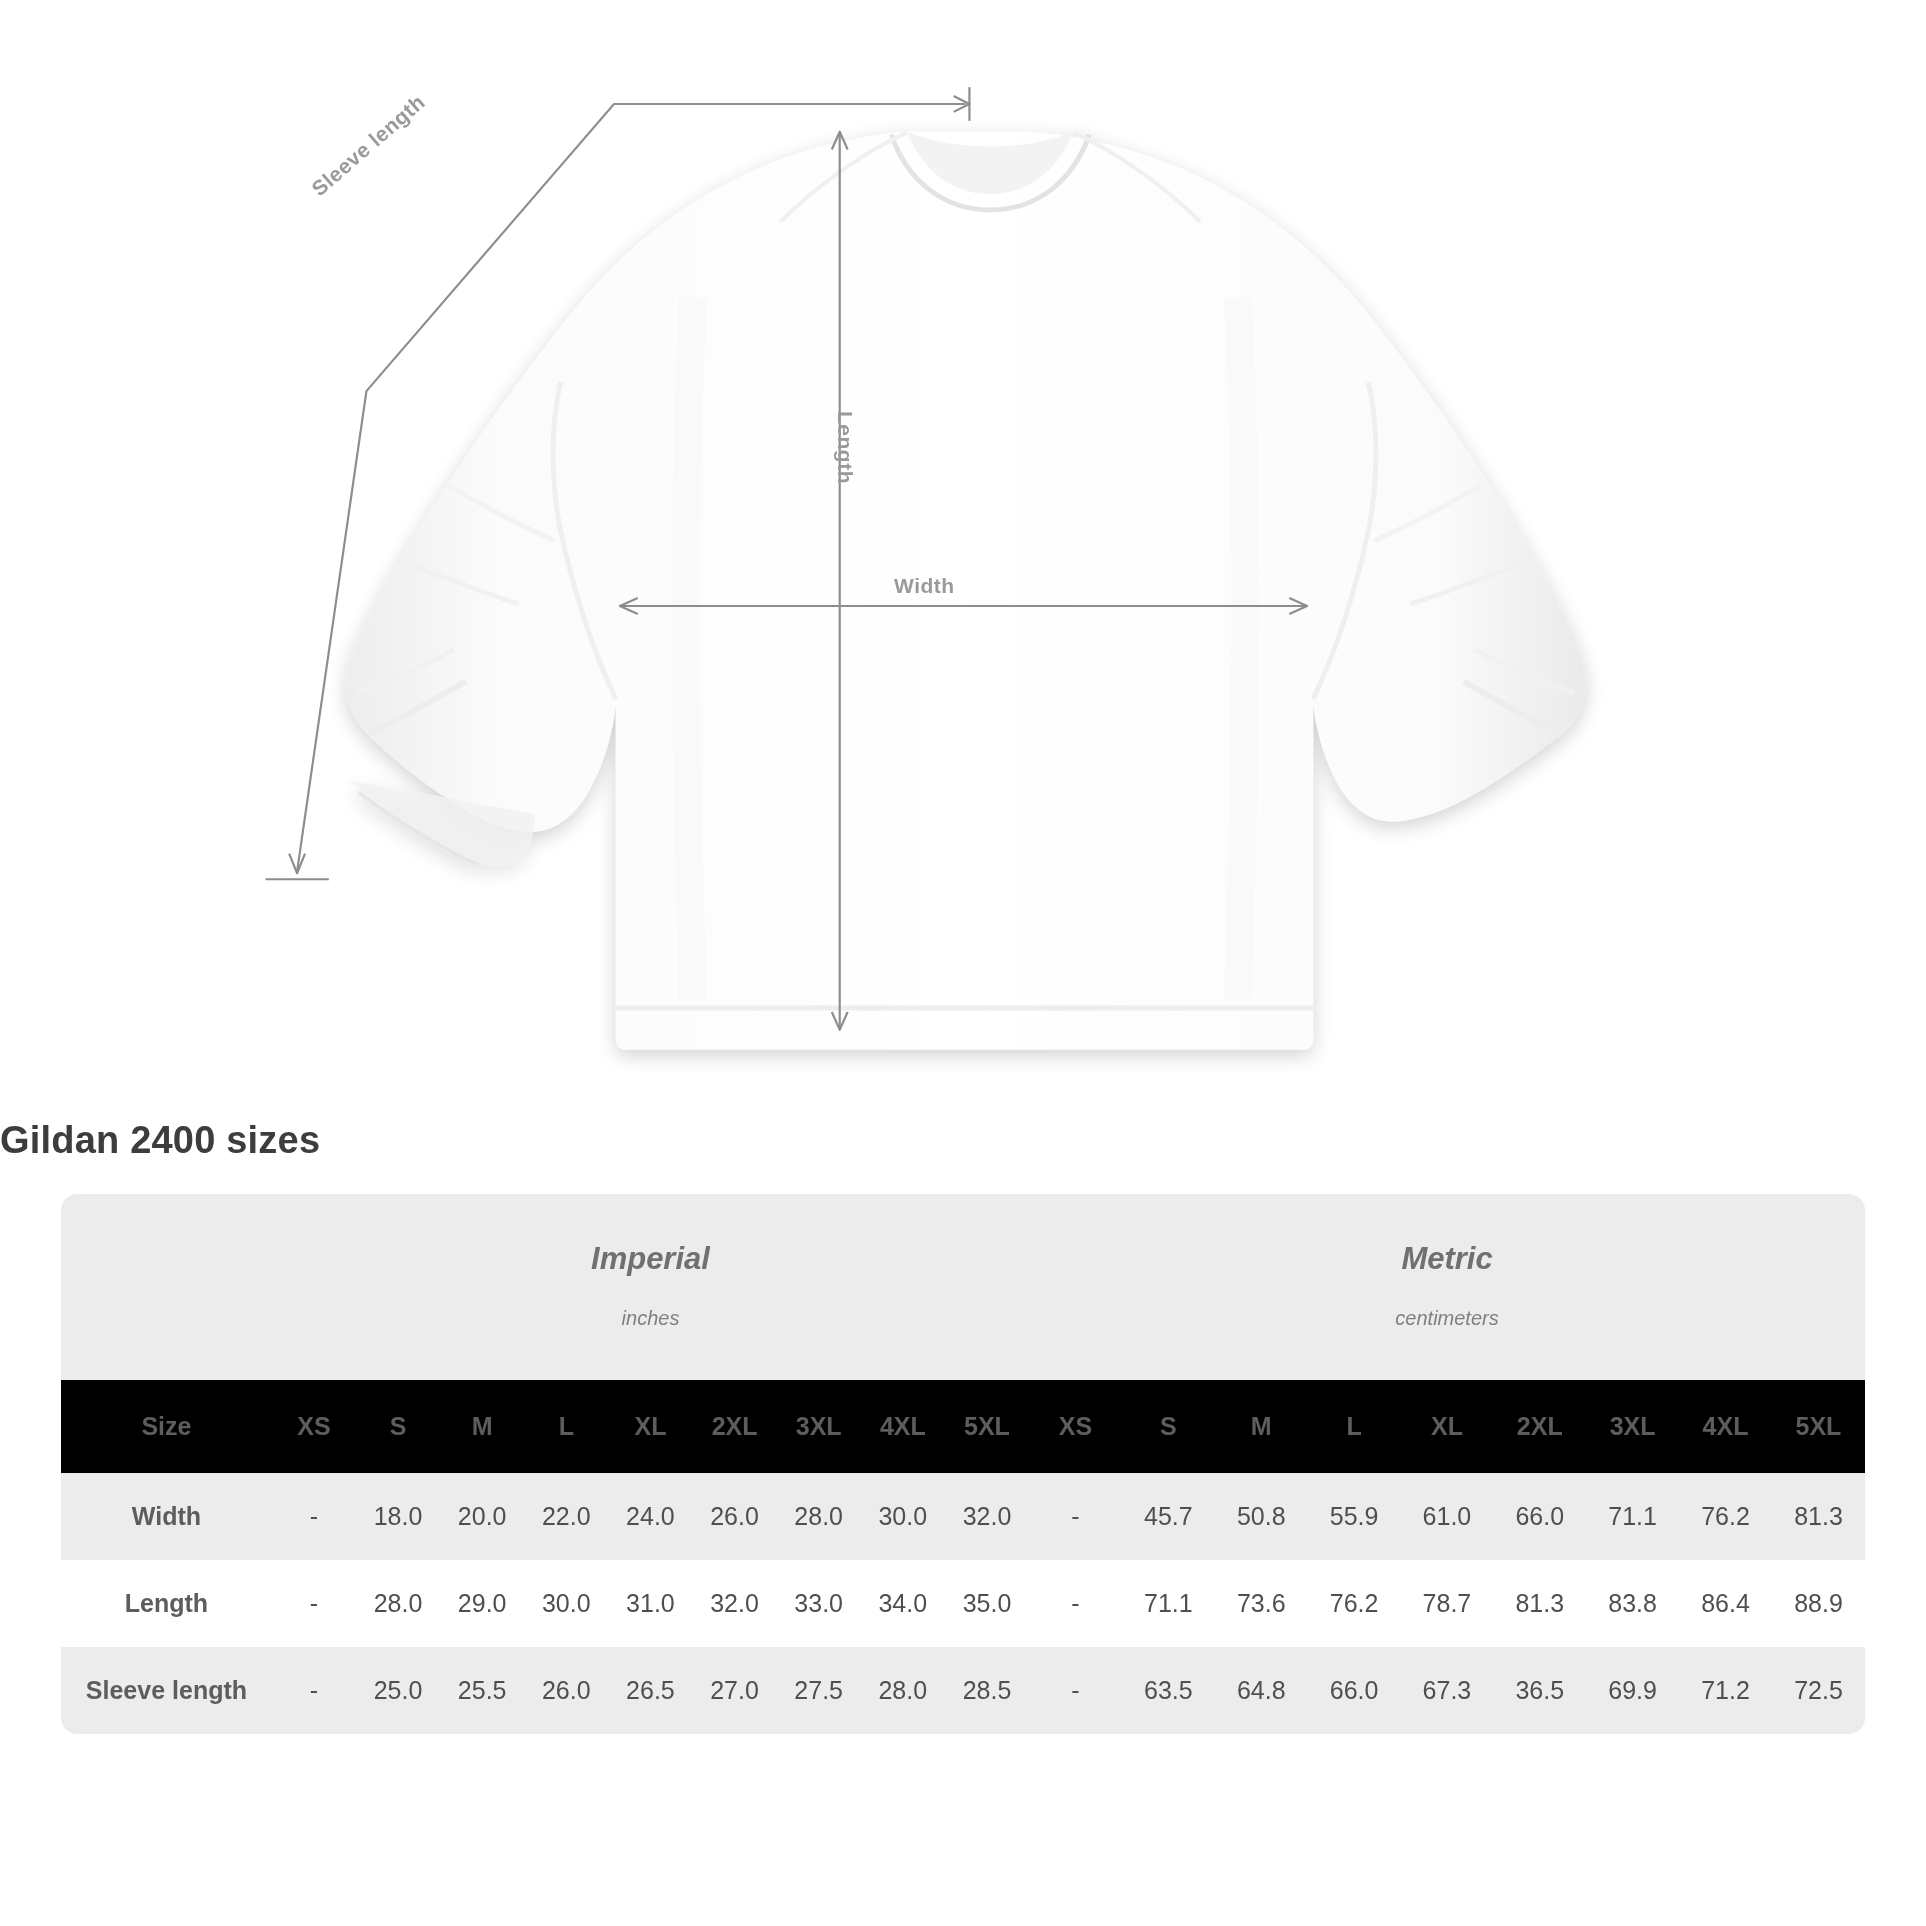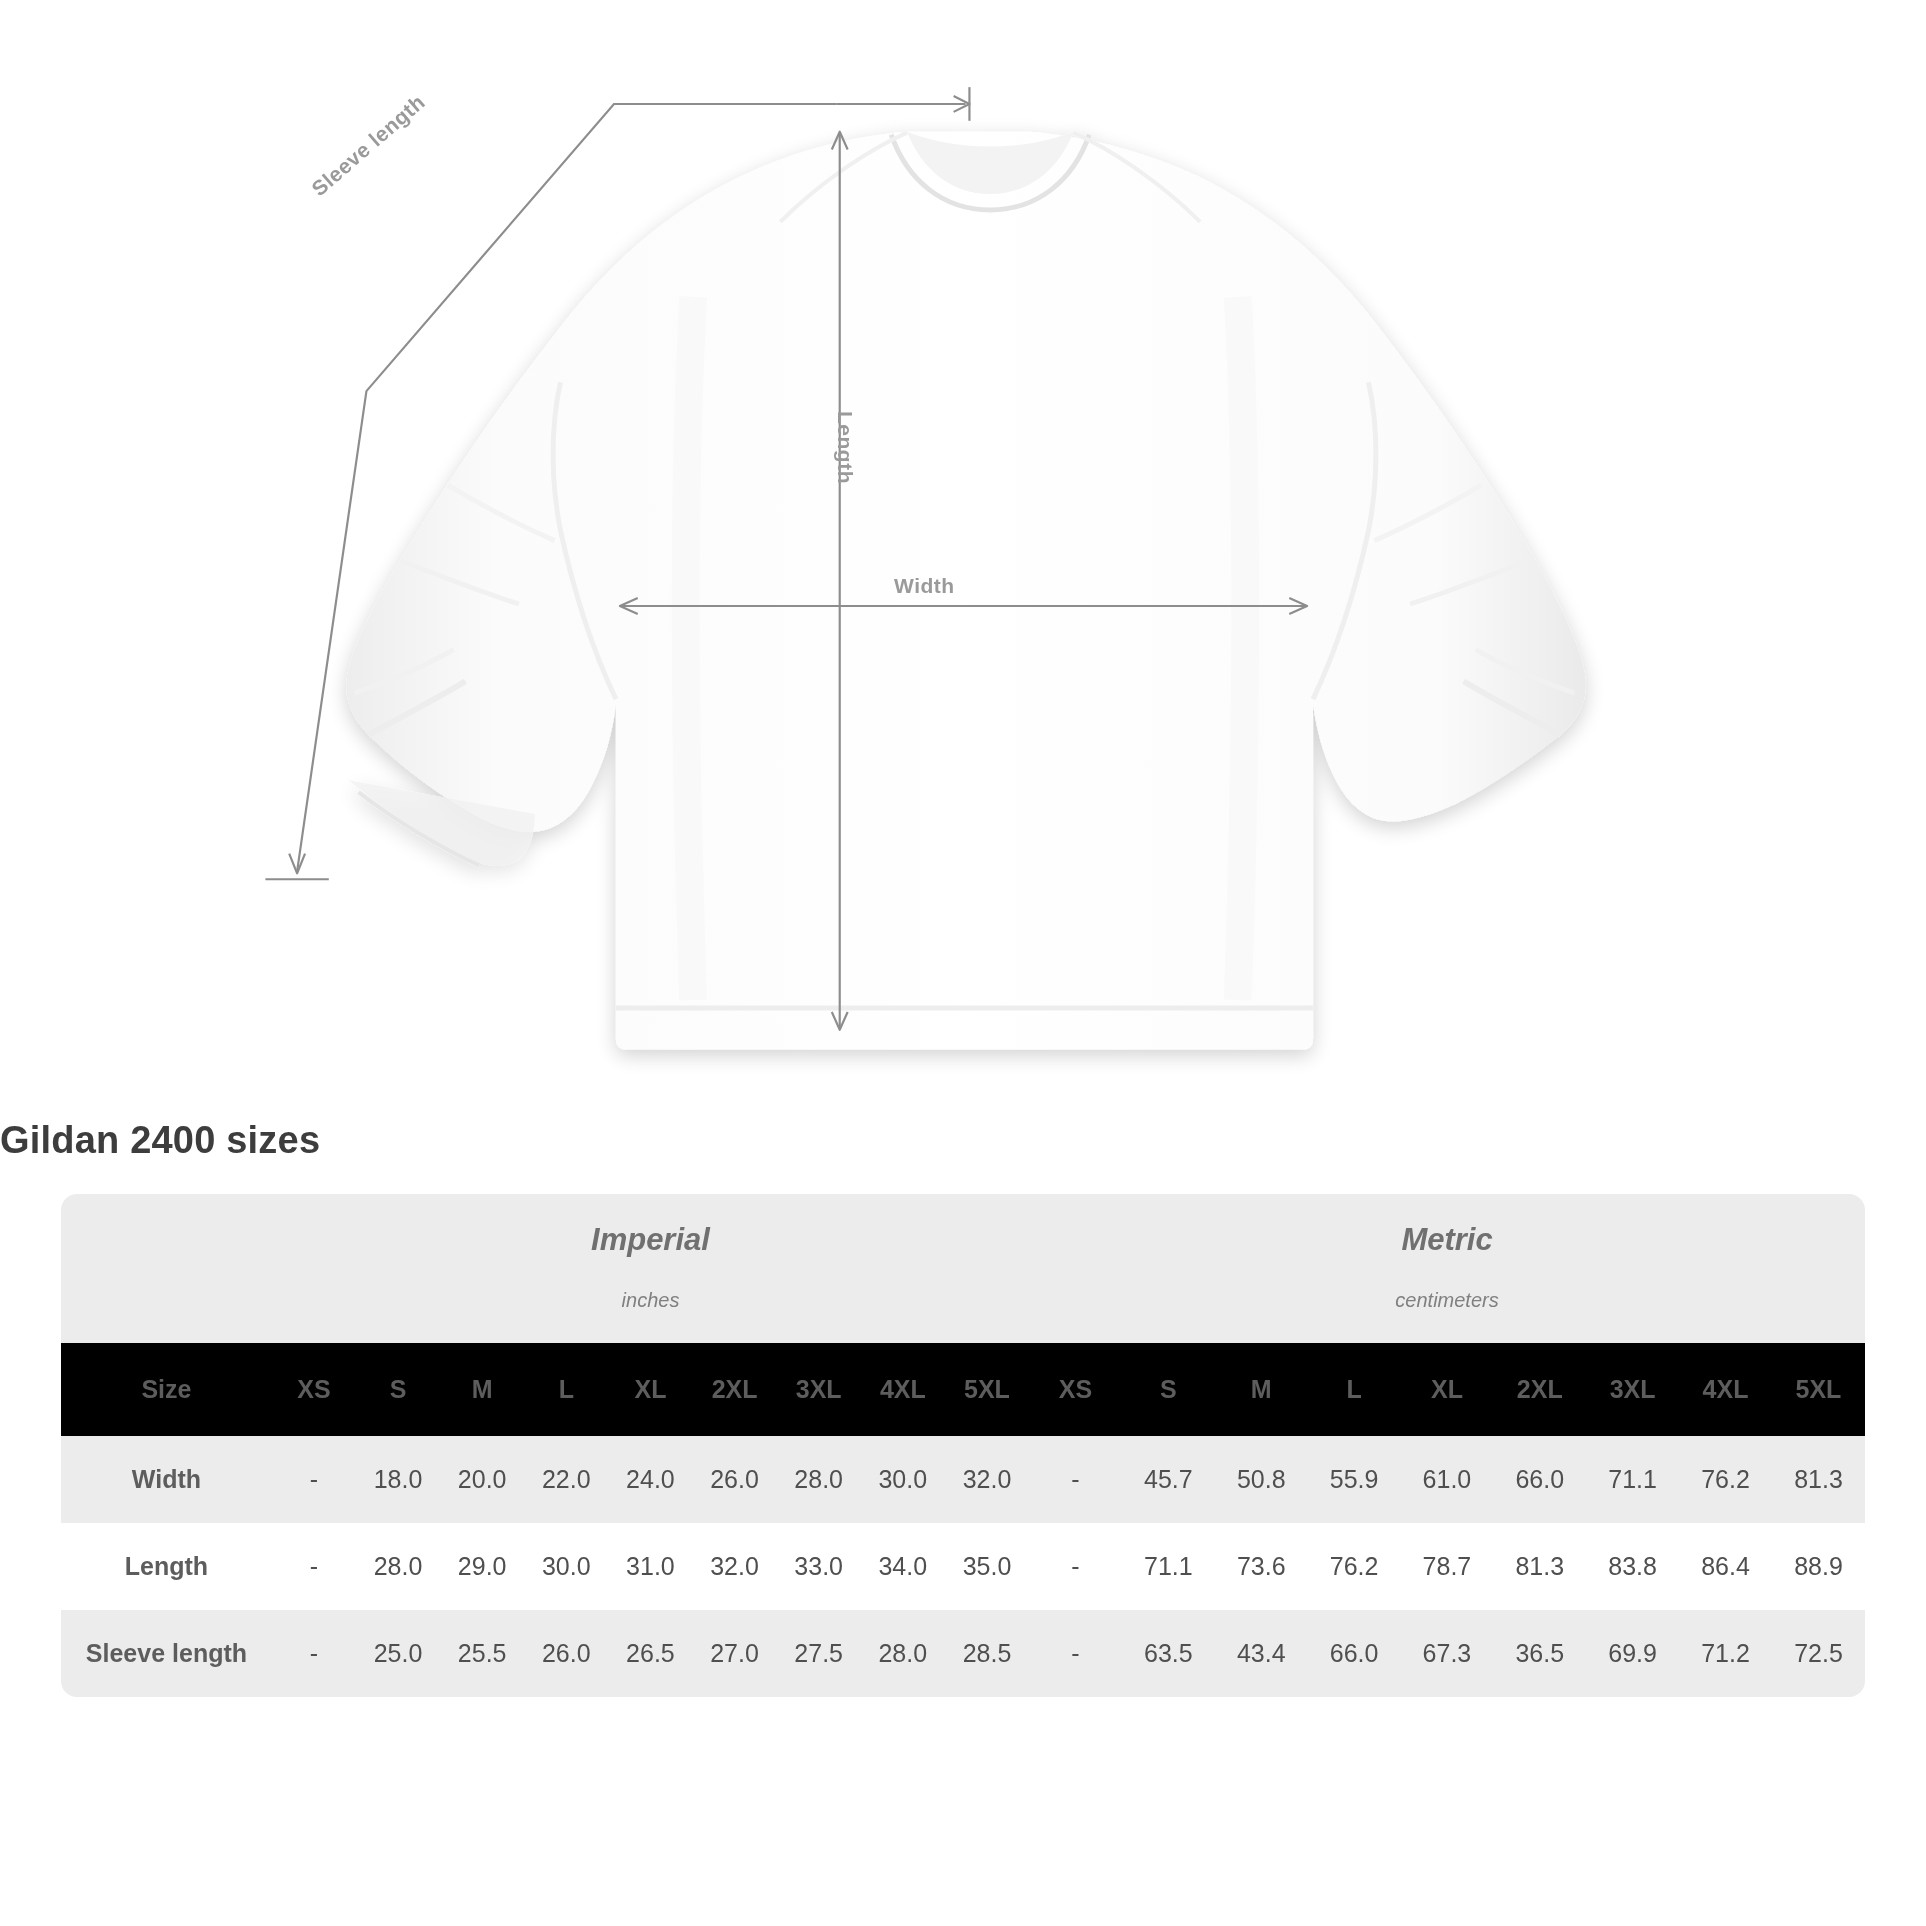--- a/index.html
+++ b/index.html
@@ -87,21 +87,21 @@
     width: 100%;
     table-layout: fixed;
   }
   table.sizes td, table.sizes th {
     padding: 0;
     margin: 0;
   }
   .unit-head {
     background: #ececec;
     text-align: center;
-    height: 149px;
+    height: 186px;
     vertical-align: middle;
   }
   .unit-head .u-name {
     font-size: 31px;
     font-style: italic;
     font-weight: bold;
     color: #707070;
     line-height: 1.25;
   }
   .unit-head .u-sub {
@@ -355,21 +355,21 @@
           <td>25.0</td>
           <td>25.5</td>
           <td>26.0</td>
           <td>26.5</td>
           <td>27.0</td>
           <td>27.5</td>
           <td>28.0</td>
           <td>28.5</td>
           <td>-</td>
           <td>63.5</td>
-          <td>43.4</td>
+          <td>64.8</td>
           <td>66.0</td>
           <td>67.3</td>
           <td>36.5</td>
           <td>69.9</td>
           <td>71.2</td>
           <td class="lastcell">72.5</td>
         </tr>
       </tbody>
     </table>
   </div>

